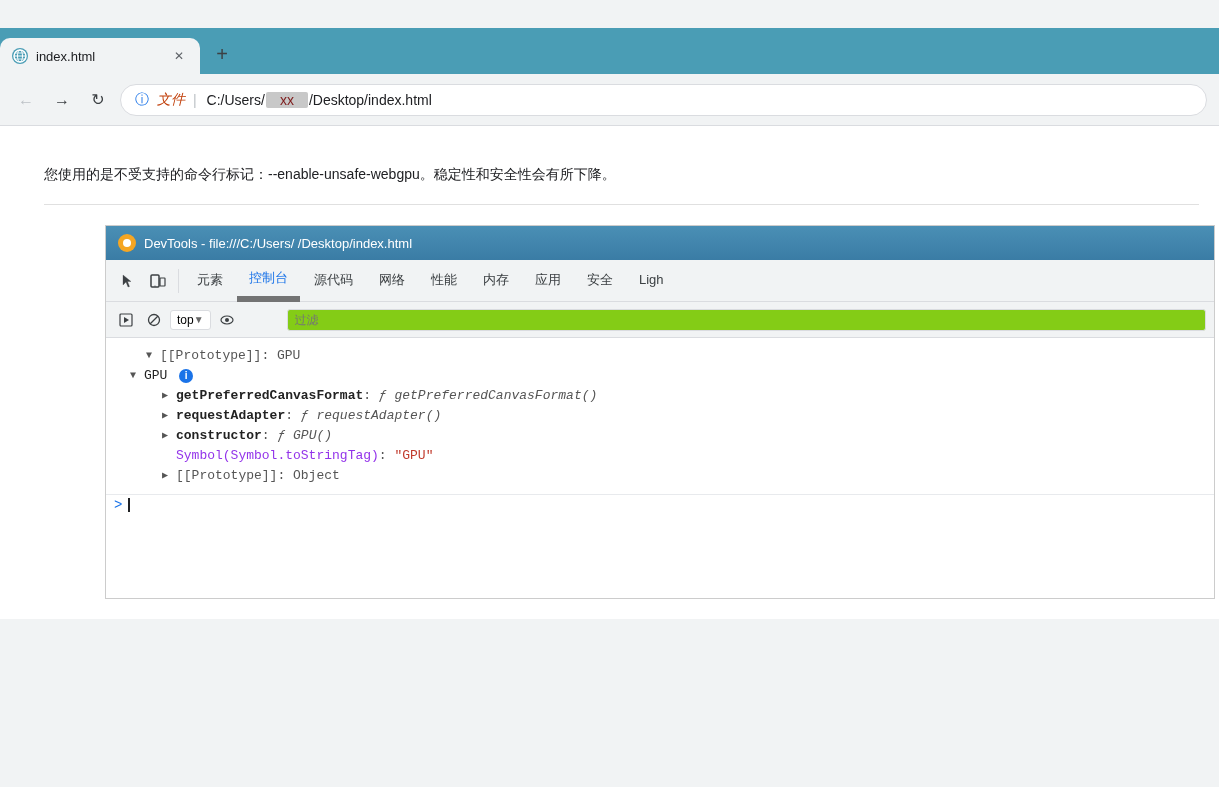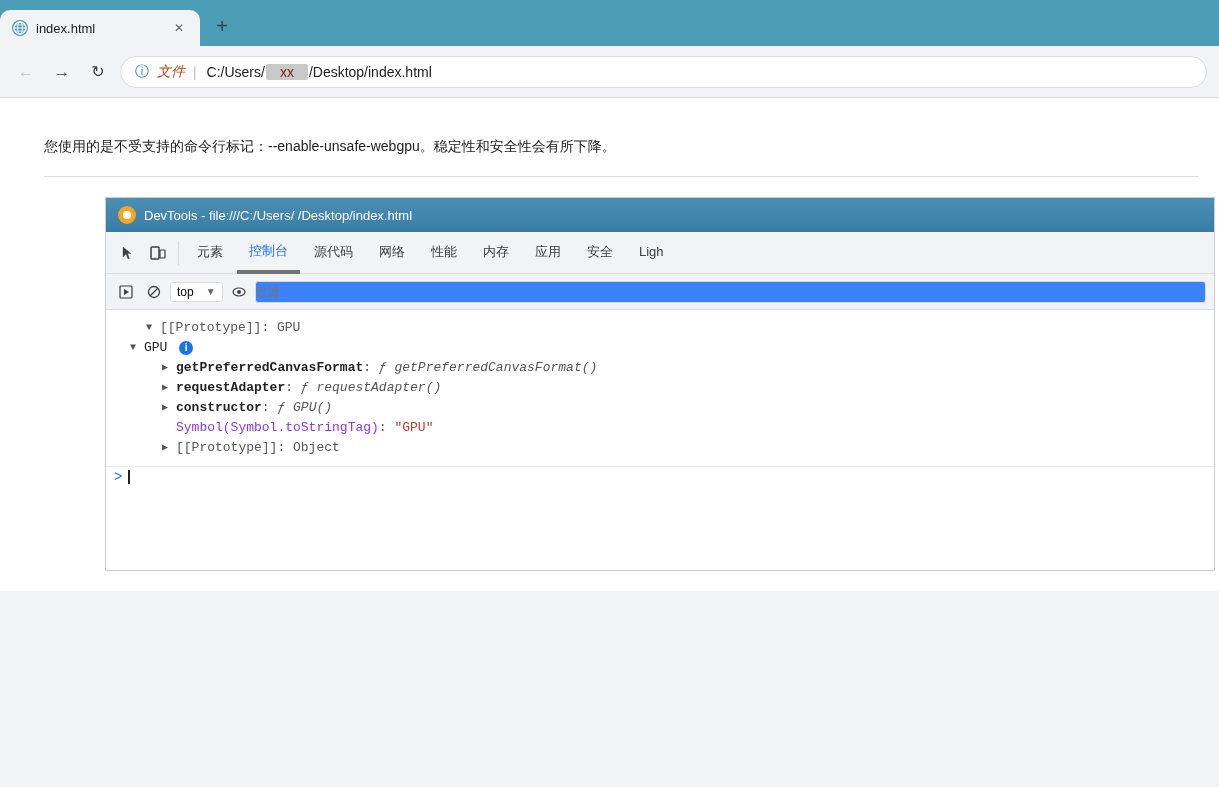--- a/index.html
+++ b/index.html
@@ -6,20 +6,21 @@
     body { font-family: 'Segoe UI', Arial, sans-serif; background: #f1f3f4; width: 1219px; min-height: 787px; overflow: hidden; }
 
     
     .tab-bar {
       display: flex;
       align-items: flex-end;
       background: #4a9db5;
       padding-top: 6px;
       padding-left: 0;
       height: 46px;
+      margin-top: 28px;
     }
     .tab-active {
       background: #f1f3f4;
       border-radius: 10px 10px 0 0;
       display: flex;
       align-items: center;
       padding: 0 12px;
       height: 36px;
       min-width: 200px;
       max-width: 240px;
@@ -195,21 +196,21 @@
       display: flex;
       align-items: center;
       font-size: 13px;
       color: #3c4043;
       cursor: pointer;
       border-bottom: 2px solid transparent;
       white-space: nowrap;
     }
     .dt-tab.active {
       color: #1a73e8;
-      border-bottom: 4px solid #737373;
+      border-bottom: 6px solid #737373;
       text-align: center;
     }
 
     
     .console-toolbar {
       background: #f1f3f4;
       border-bottom: 1px solid #dadce0;
       display: flex;
       align-items: center;
       height: 36px;
@@ -223,45 +224,46 @@
       align-items: center;
       justify-content: center;
       border-radius: 3px;
       cursor: pointer;
       color: #3c4043;
       font-size: 14px;
     }
     .top-selector {
       display: flex;
       align-items: center;
-      gap: 12px;
+      gap: 0;
       border: 1px solid #dadce0;
       border-radius: 3px;
       padding: 2px 6px;
       font-size: 12px;
       cursor: pointer;
       background: white;
     }
     .eye-icon {
       width: 24px;
       height: 24px;
       display: flex;
       align-items: center;
       justify-content: center;
       cursor: pointer;
     }
     .filter-input {
       flex: 1;
       border: 1px solid #dadce0;
       border-radius: 3px;
-      padding: 2px 0;
+      padding: 2px 7px;
       font-size: 12px;
       height: 22px;
       outline: none;
-      background: #3b82f6;
+      background: #84cc16;
+      margin-left: 44px;
     }
 
     
     .console-output {
       background: white;
       padding: 8px 0;
       font-family: 'Consolas', 'Courier New', monospace;
       font-size: 13px;
       min-height: 260px;
     }

